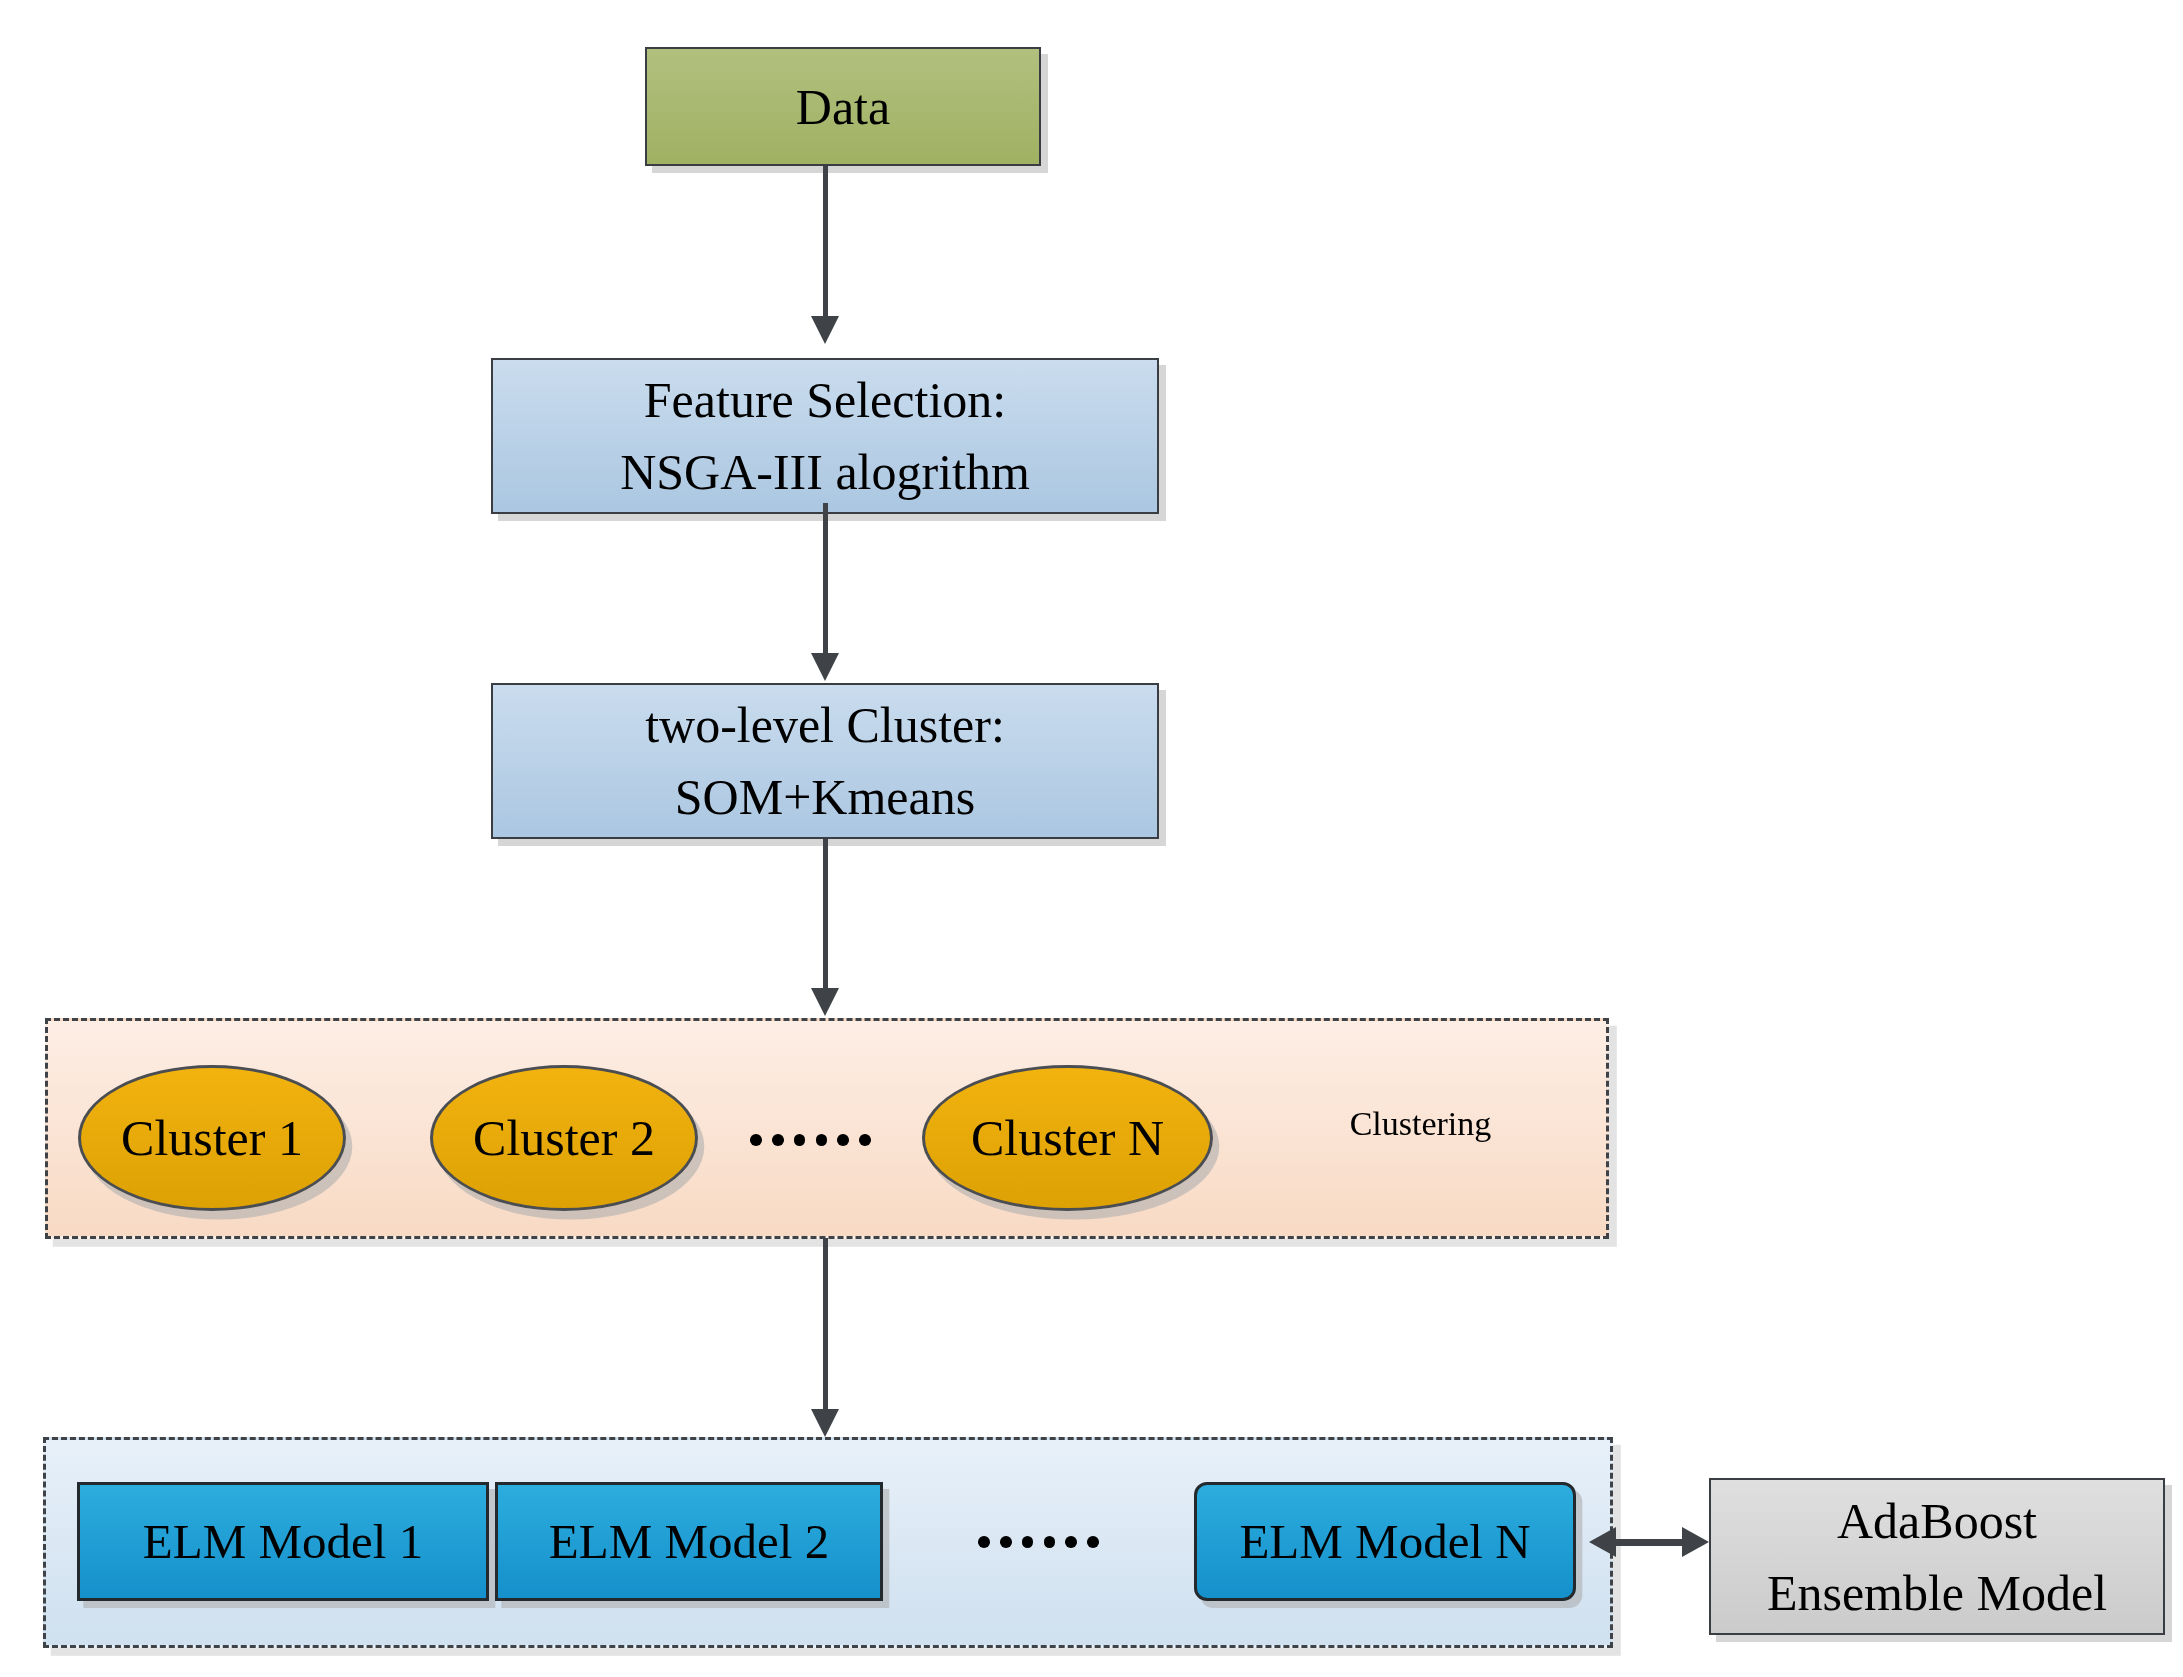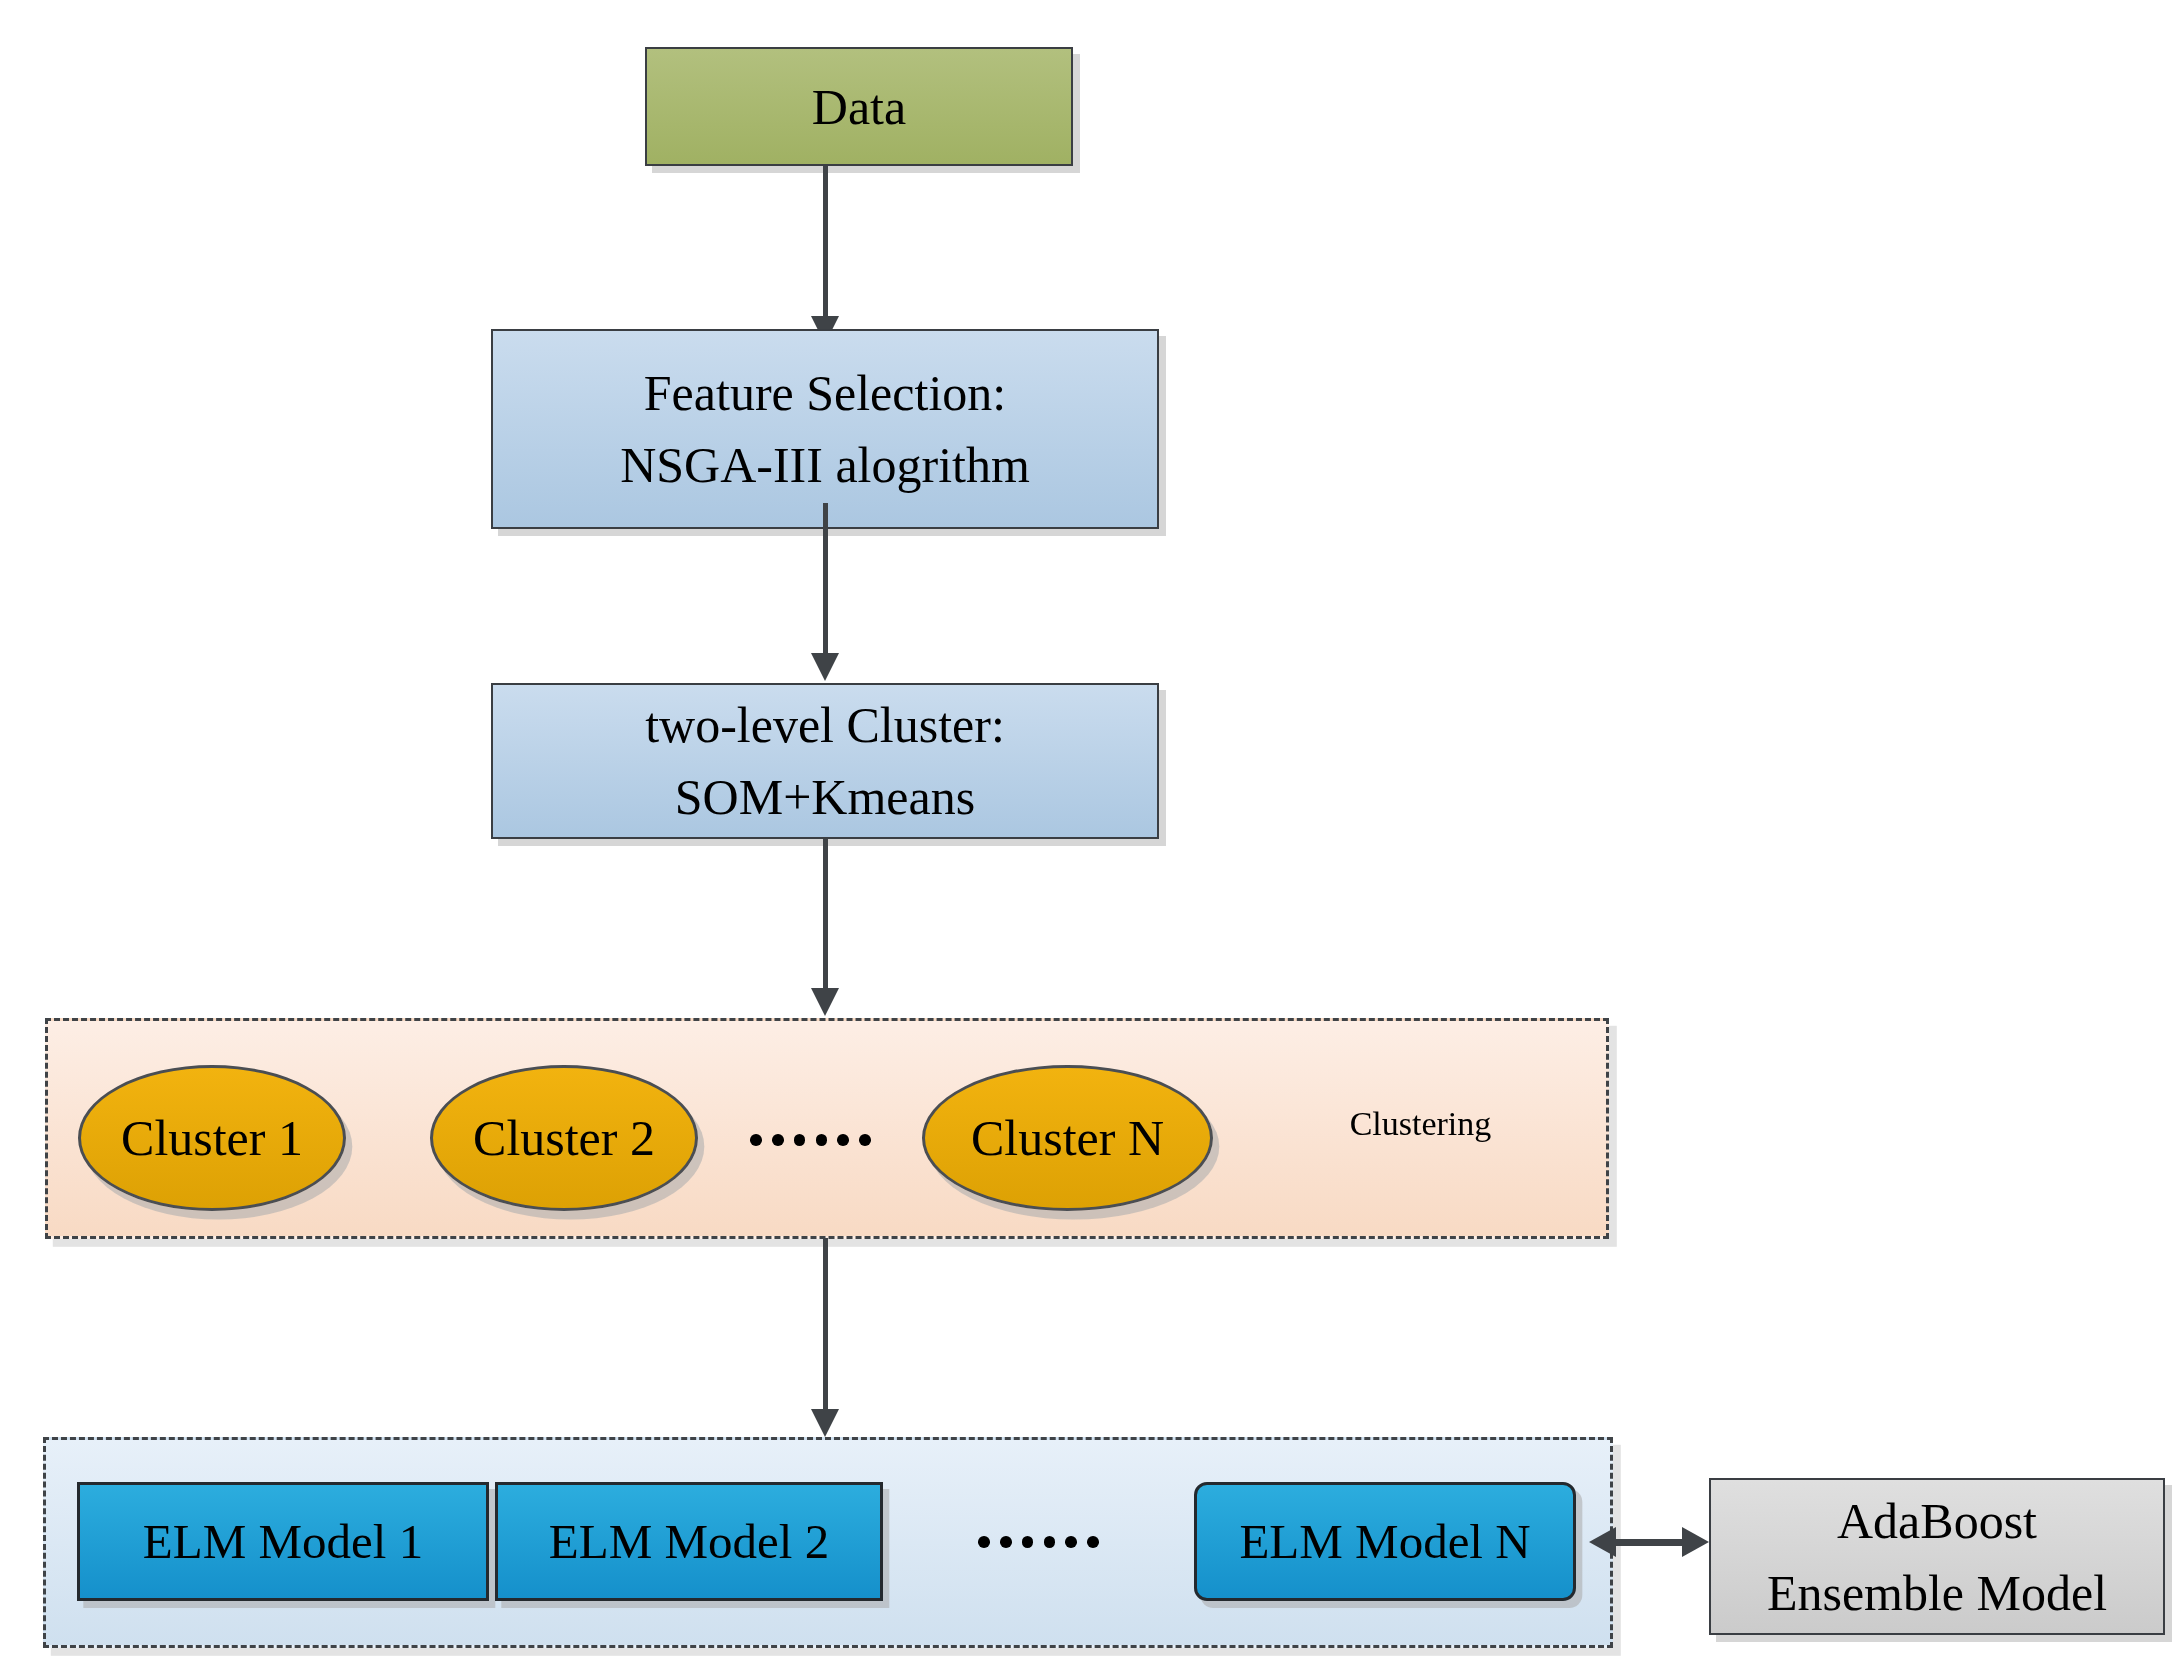--- a/index.html
+++ b/index.html
@@ -20,30 +20,30 @@
     display: flex;
     flex-direction: column;
     align-items: center;
     justify-content: center;
     text-align: center;
     box-shadow: 7px 7px 0 rgba(180,180,180,0.55);
   }
   .node .line { display: block; }
 
   .data-box {
-    left: 645px; top: 47px; width: 428px; height: 119px;
+    left: 645px; top: 47px; width: 396px; height: 119px;
     background: linear-gradient(180deg, #b2c07e 0%, #a0b163 100%);
     font-size: 50px;
   }
   .process-box {
     background: linear-gradient(180deg, #cadcee 0%, #abc7e1 100%);
     font-size: 50px;
     line-height: 72px;
   }
-  .feature-box  { left: 491px; top: 329px; width: 668px; height: 200px; }
+  .feature-box  { left: 491px; top: 358px; width: 668px; height: 156px; }
   .twolevel-box { left: 491px; top: 683px; width: 668px; height: 156px; }
 
   .band {
     position: absolute;
     box-sizing: border-box;
     border: 3.1px dashed #3f4347;
     box-shadow: 7.8px 7.8px 0 rgba(200,200,200,0.5);
   }
   .cluster-band {
     left: 45px; top: 1018px; width: 1564px; height: 221px;

